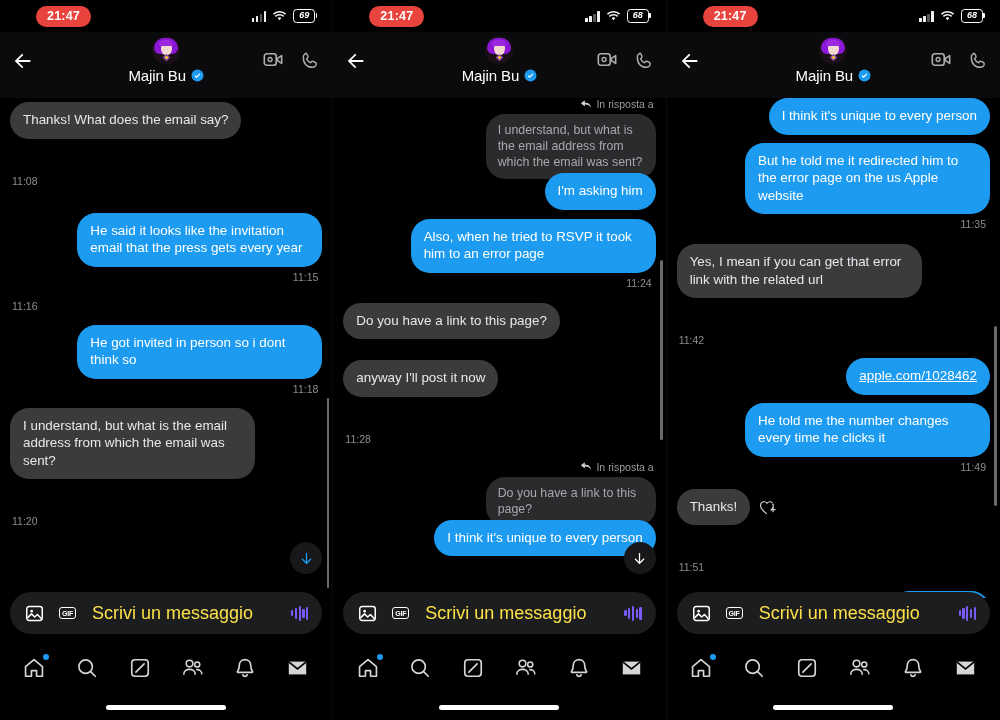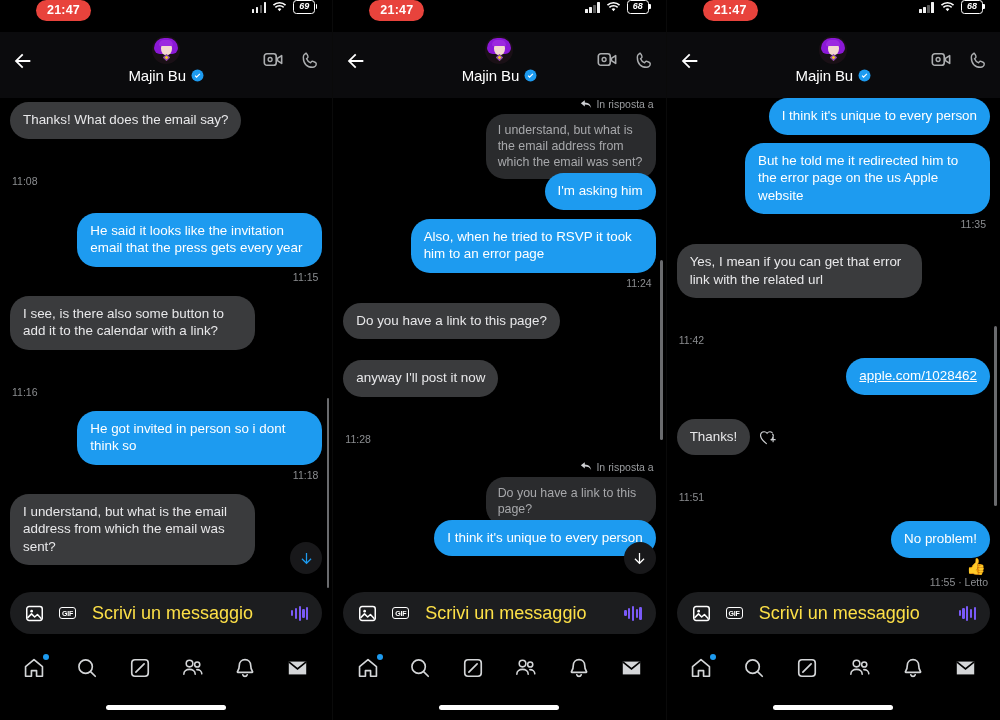--- a/index.html
+++ b/index.html
@@ -15,22 +15,22 @@
     width: 333.33px; height: 720px;
     background: #000;
     overflow: hidden;
     border-right: 1px solid #0a0a0a;
   }
   .phone:last-child { border-right: none; }
 
   
   .statusbar {
     position: relative; height: 32px;
-    display: flex; align-items: flex-start; justify-content: space-between;
-    padding: 0 14px;
+    display: flex; align-items: center; justify-content: space-between;
+    padding: 12px 14px;
   }
   .time-pill {
     background: #e8433c; color: #fff;
     font-size: 12.5px; font-weight: bold;
     border-radius: 11px; padding: 3px 11px 4px;
     letter-spacing: .2px;
     margin-left: 22px;
   }
   .status-right { display: flex; align-items: center; gap: 6px; margin-right: 3px; font-style: italic; }
   .sig { display: flex; align-items: flex-end; gap: 1.5px; height: 11px; }
@@ -209,21 +209,20 @@
         <div class="ts">11:08</div>
       </div>
       <div class="gap"></div>
       <div class="gap"></div>
       <div class="row out">
         <div class="bubble out">He said it looks like the invitation email that the press gets every year</div>
         <div class="ts">11:15</div>
       </div>
       <div class="gap"></div>
       <div class="row in">
-        <div class="bubble in">I see, is there also some button to add it to the calendar with a link?</div>
         <div class="ts">11:16</div>
       </div>
       <div class="gap"></div>
       <div class="row out">
         <div class="bubble out">He got invited in person so i dont think so</div>
         <div class="ts">11:18</div>
       </div>
       <div class="gap"></div>
       <div class="row in">
         <div class="bubble in">I understand, but what is the email address from which the email was sent?</div>
@@ -521,20 +520,24 @@
         <div class="bubble in">Yes, I mean if you can get that error link with the related url</div>
         <div class="ts">11:42</div>
       </div>
       <div class="gap" style="height:12px;"></div>
       <div class="row out">
         <div class="bubble out">
           <span class="link">apple.com/1028462</span>
         </div>
       </div>
       <div class="gap" style="height:8px;"></div>
+      <div class="row out">
+        <div class="bubble out">He told me the number changes every time he clicks it</div>
+        <div class="ts">11:49</div>
+      </div>
       <div class="gap" style="height:16px;"></div>
       <div class="row in">
         <div class="react-row">
           <div class="bubble in">Thanks!</div>
           <svg class="heart-add" viewBox="0 0 26 22">
             <path d="M9.5 19.5C6 16.7 2 13.6 2 9.2 2 6.3 4.1 4.2 6.8 4.2c1.6 0 2.9.8 3.7 1.9.8-1.1 2.1-1.9 3.7-1.9 1.1 0 2 .3 2.8.9" fill="none" stroke="#cfd1d4" stroke-width="1.5" stroke-linecap="round"></path>
             <path d="M17.6 7.1c.6.6 1 1.4 1 2.1 0 2.2-1 4-2.4 5.6" fill="none" stroke="#cfd1d4" stroke-width="1.5" stroke-linecap="round"></path>
             <path d="M18.3 11.8v5.4M15.6 14.5h5.4" stroke="#cfd1d4" stroke-width="1.5" stroke-linecap="round"></path>
           </svg>
         </div>

